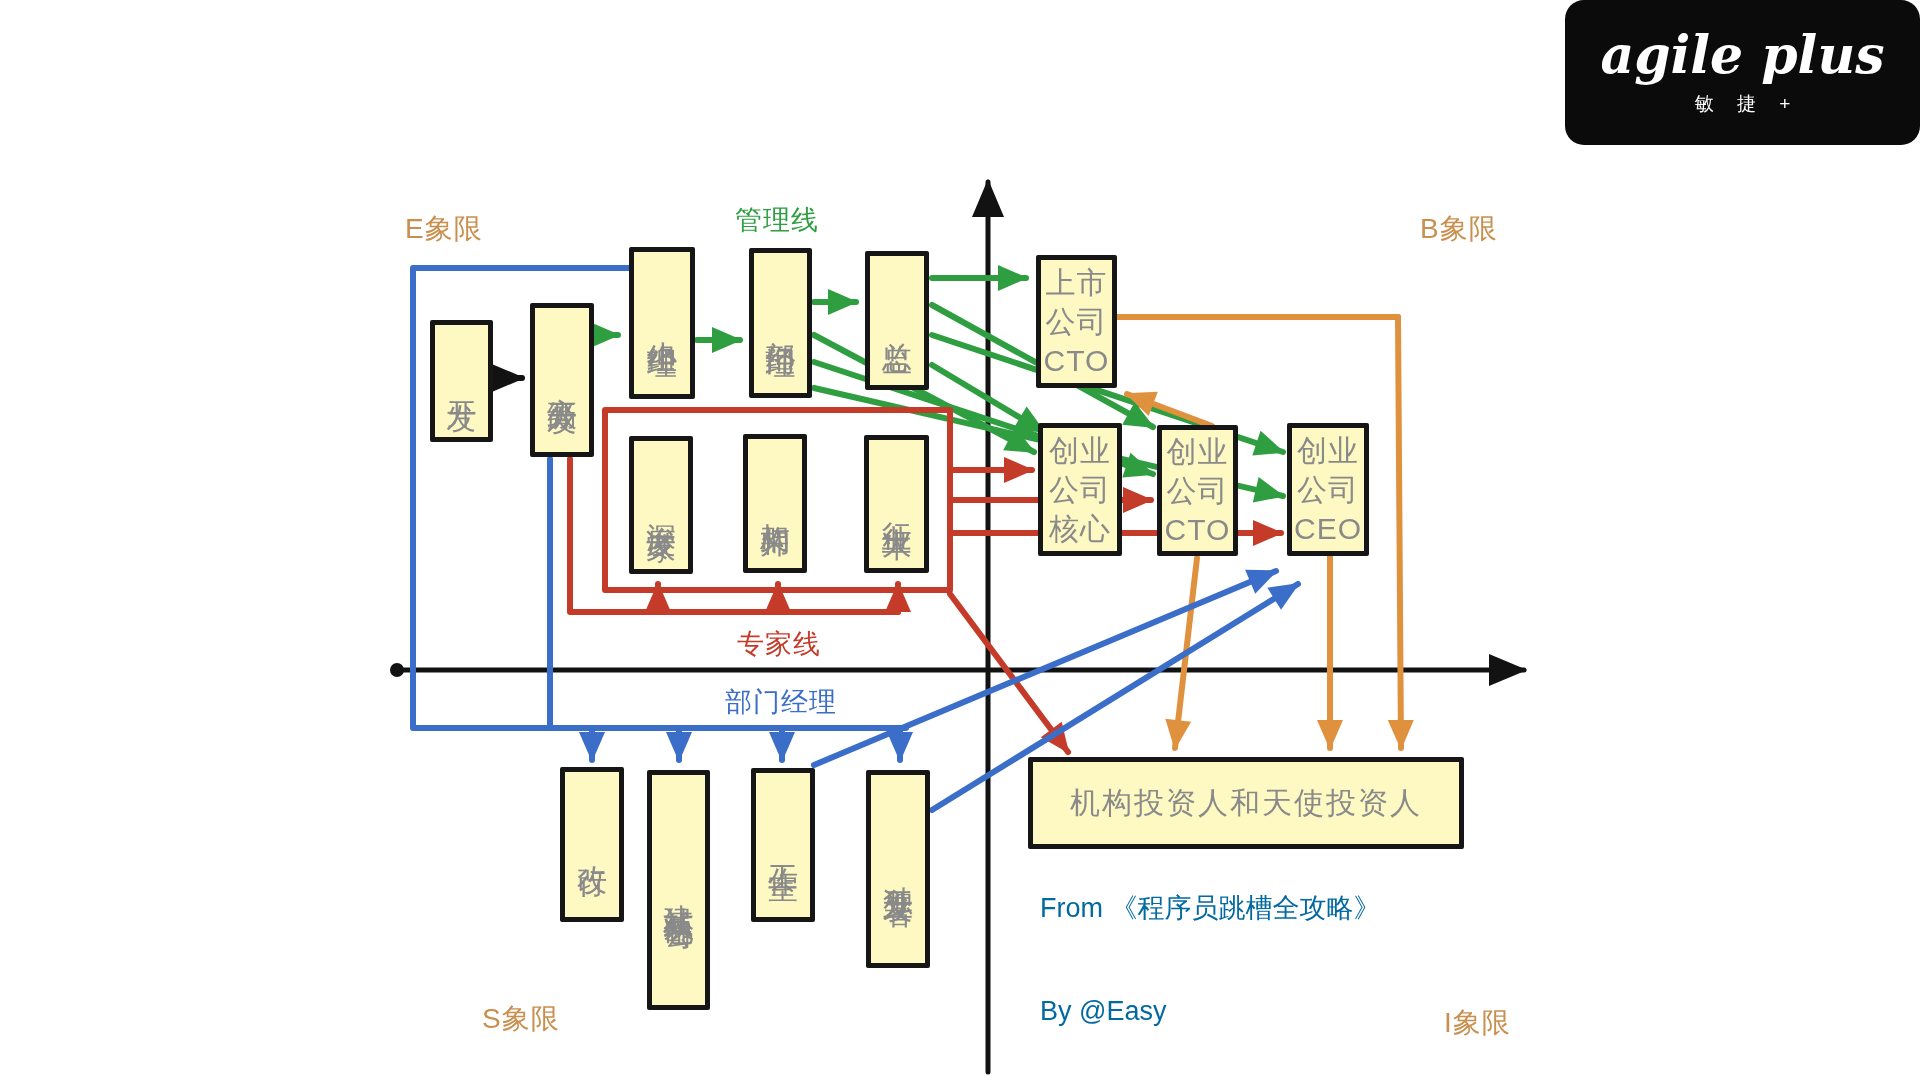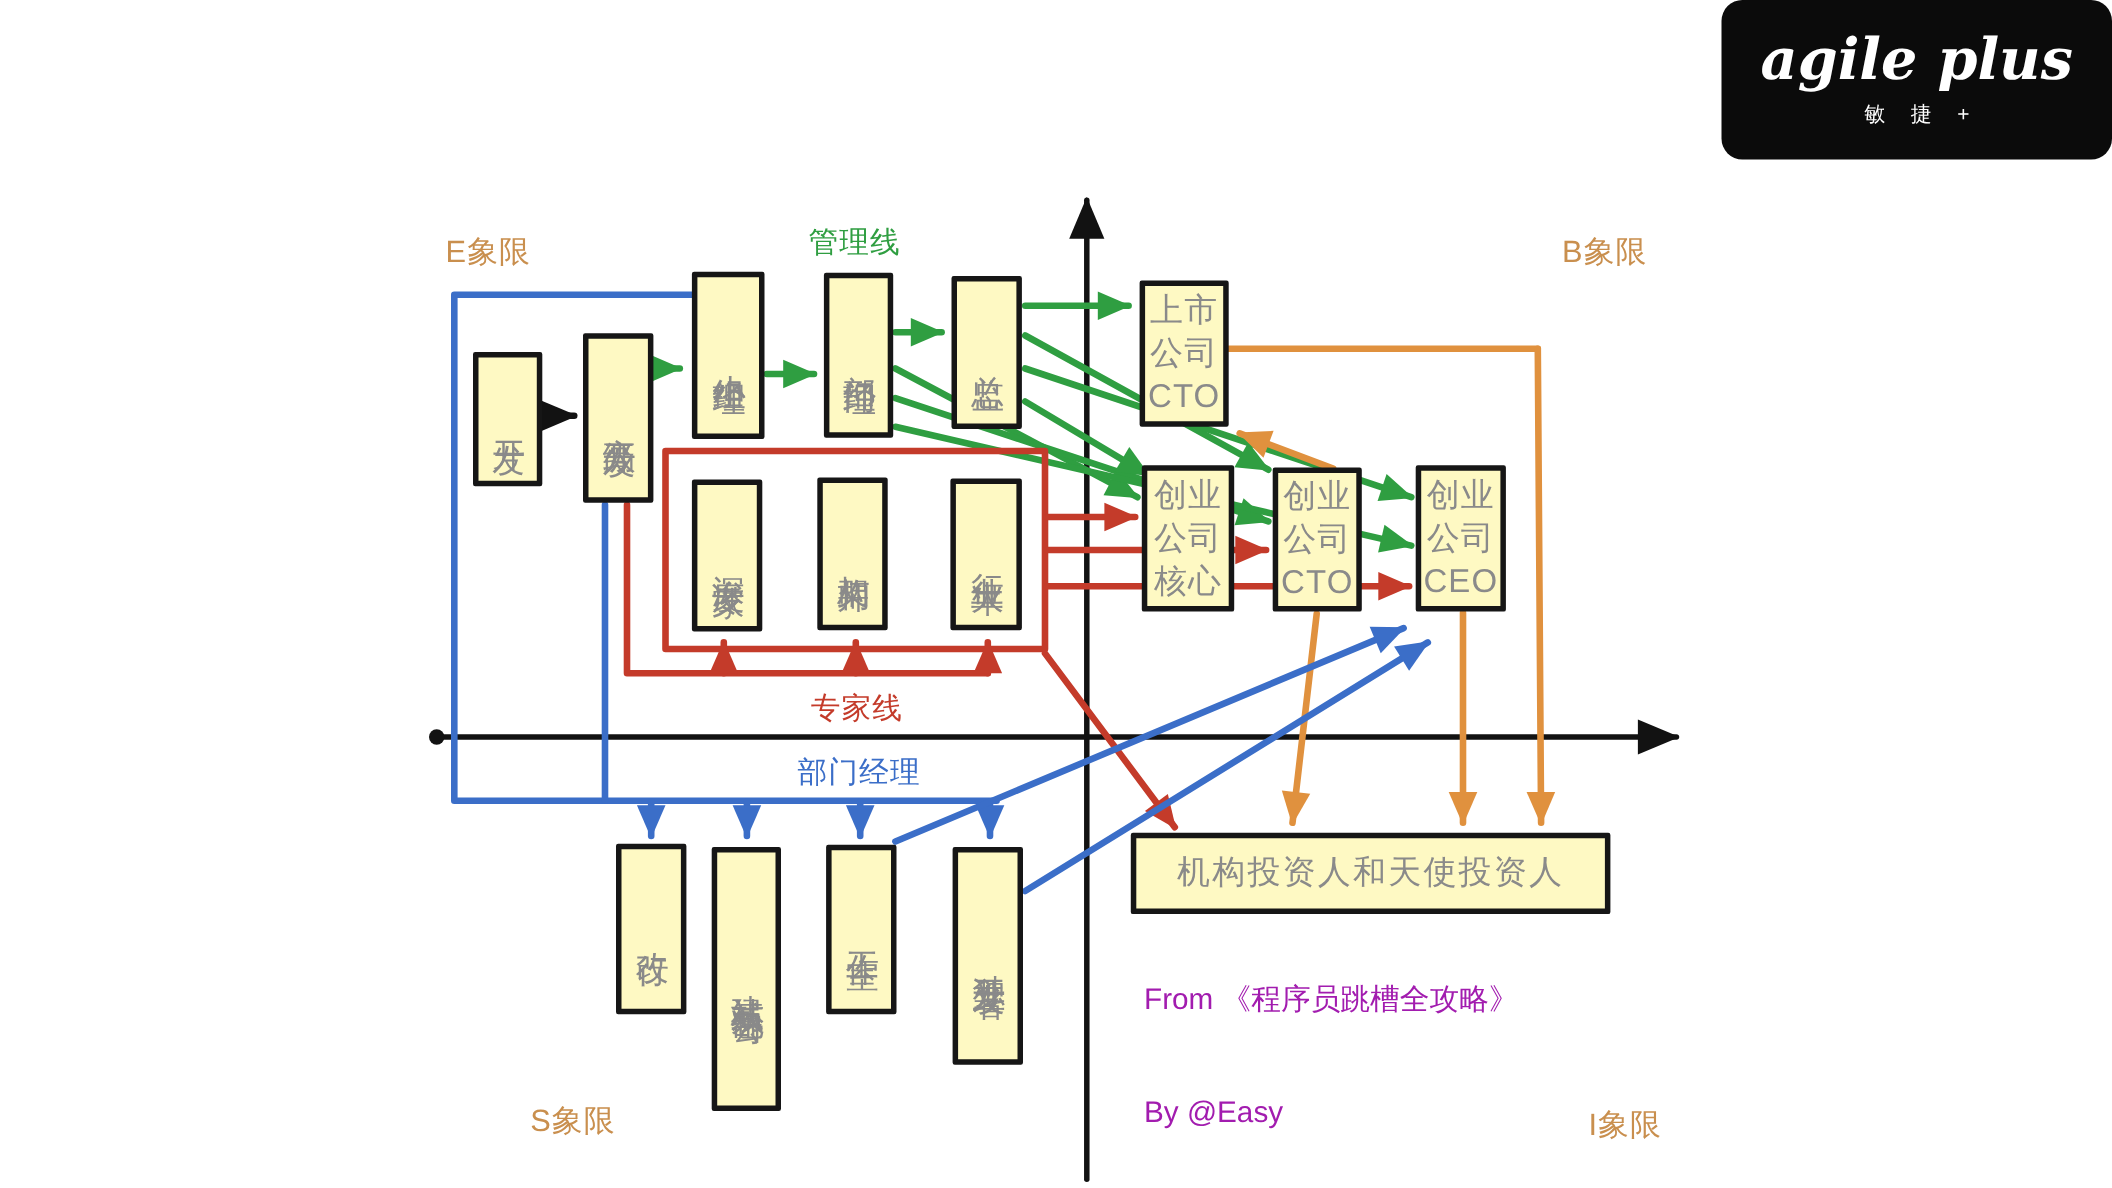--- a/index.html
+++ b/index.html
@@ -22,21 +22,21 @@
   .vtext{writing-mode:vertical-rl;text-orientation:upright;letter-spacing:3px;line-height:1;}
   .hbox{flex-direction:column;}
   .hbox span{display:block;text-align:center;line-height:1.3;letter-spacing:1px;}
   .wide{letter-spacing:2px;}
   
   .lbl{position:absolute;z-index:3;font-size:27px;letter-spacing:1px;white-space:nowrap;}
   .lbl-quad{color:var(--c-tan);font-size:28px;}
   .lbl-green{color:var(--c-green);}
   .lbl-red{color:var(--c-red);}
   .lbl-blue{color:var(--c-blue);}
-  .credit{position:absolute;z-index:3;color:#a21caf;font-size:27px;white-space:nowrap;}
+  .credit{position:absolute;z-index:3;color:#0369a1;font-size:27px;white-space:nowrap;}
   
   #logo{position:absolute;z-index:4;left:1565px;top:0;width:355px;height:145px;
         background:#0b0b0b;color:#ffffff;display:flex;flex-direction:column;
         align-items:center;justify-content:center;border-radius:19px;}
   #logo .brand{font-family:"DejaVu Serif","Liberation Serif",serif;
         font-style:italic;font-weight:bold;font-size:52px;line-height:1;}
   #logo .sub{font-size:19px;letter-spacing:9px;margin-top:10px;padding-left:9px;}
 </style>
 </head>
 <body>
@@ -167,21 +167,21 @@
   <div class="box" style="left:647px;top:770px;width:63px;height:240px;">
     <span class="vtext">建站或外包公司</span>
     </div>
   <div class="box" style="left:751px;top:768px;width:64px;height:154px;">
     <span class="vtext">工作室</span>
     </div>
   <div class="box" style="left:866px;top:770px;width:64px;height:198px;">
     <span class="vtext">独立开发者</span>
     </div>
 
-  <div class="box wide" style="left:1028px;top:757px;width:436px;height:74px;">
+  <div class="box wide" style="left:1028px;top:757px;width:436px;height:92px;">
     <span>机构投资人和天使投资人</span>
     </div>
 
   <div class="lbl lbl-quad" style="left:405px;top:210px;">E象限</div>
   <div class="lbl lbl-quad" style="left:1420px;top:210px;">B象限</div>
   <div class="lbl lbl-quad" style="left:438px;top:1000px;margin-left:44px;">S象限</div>
   <div class="lbl lbl-quad" style="left:1444px;top:1004px;">I象限</div>
 
   <div class="lbl lbl-green" style="left:735px;top:202px;">管理线</div>
   <div class="lbl lbl-red" style="left:737px;top:626px;">专家线</div>

